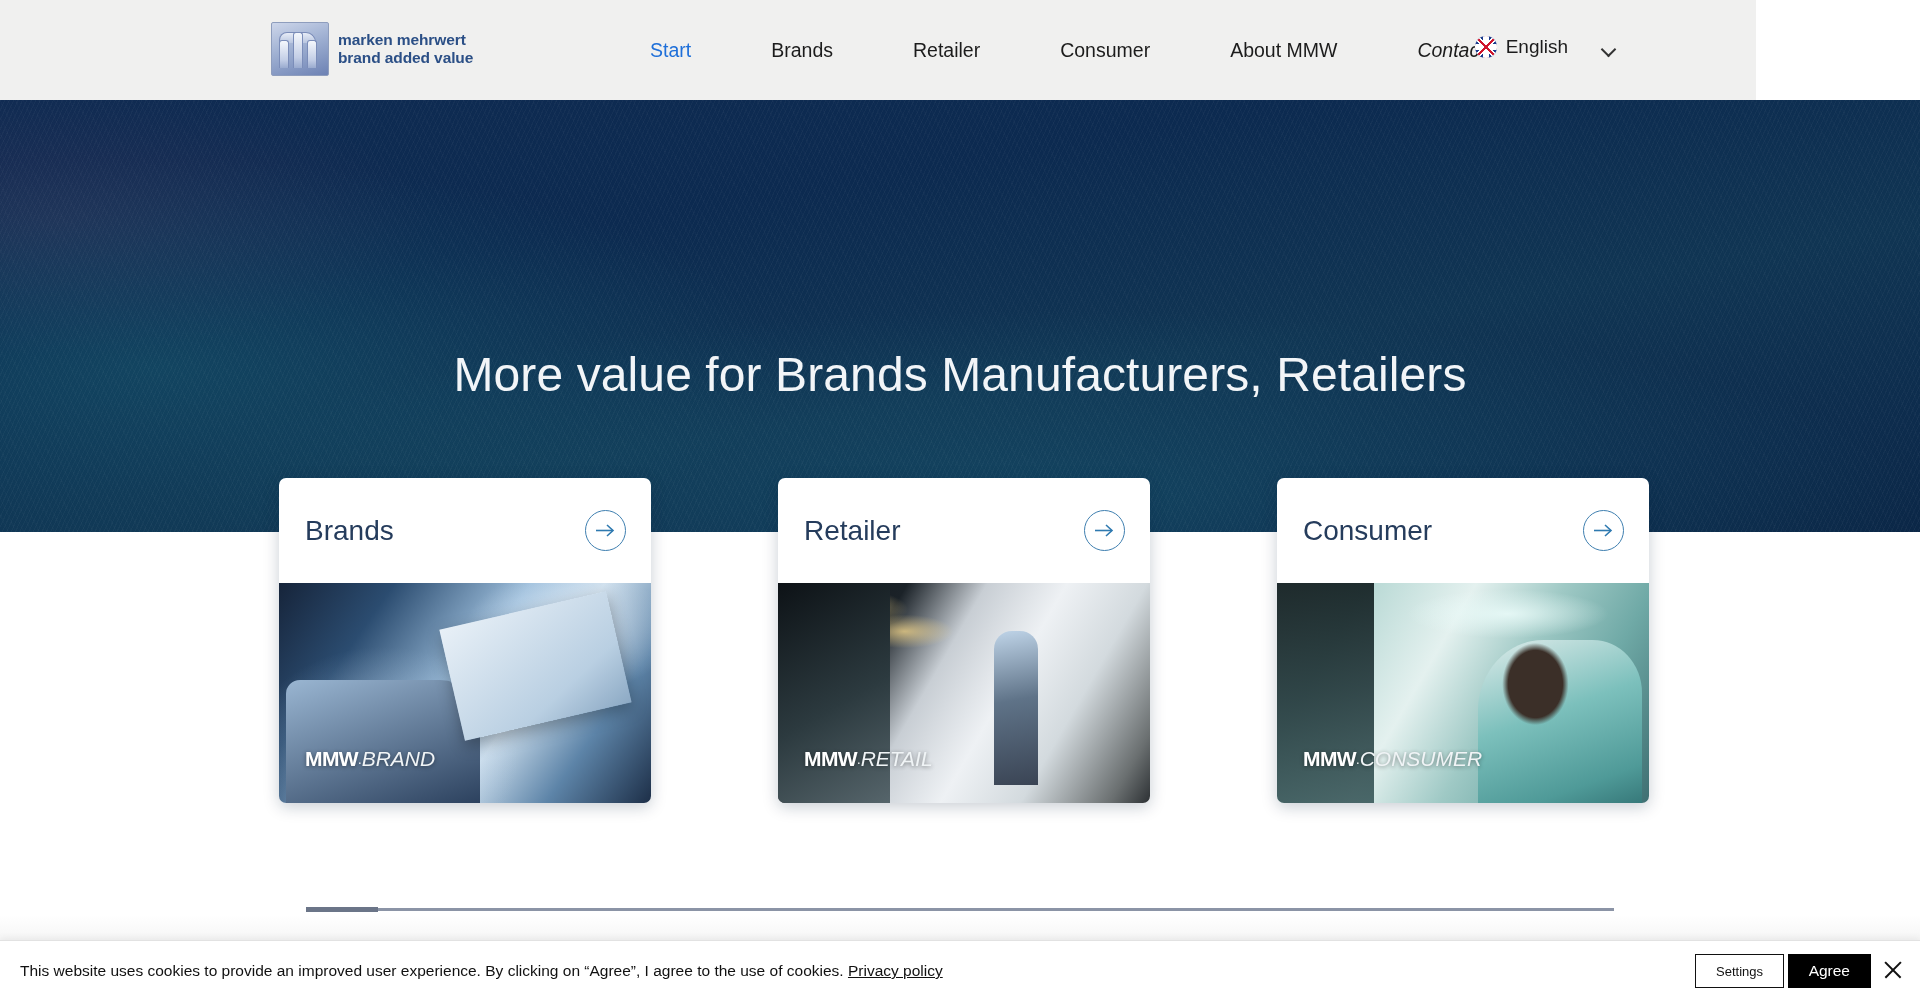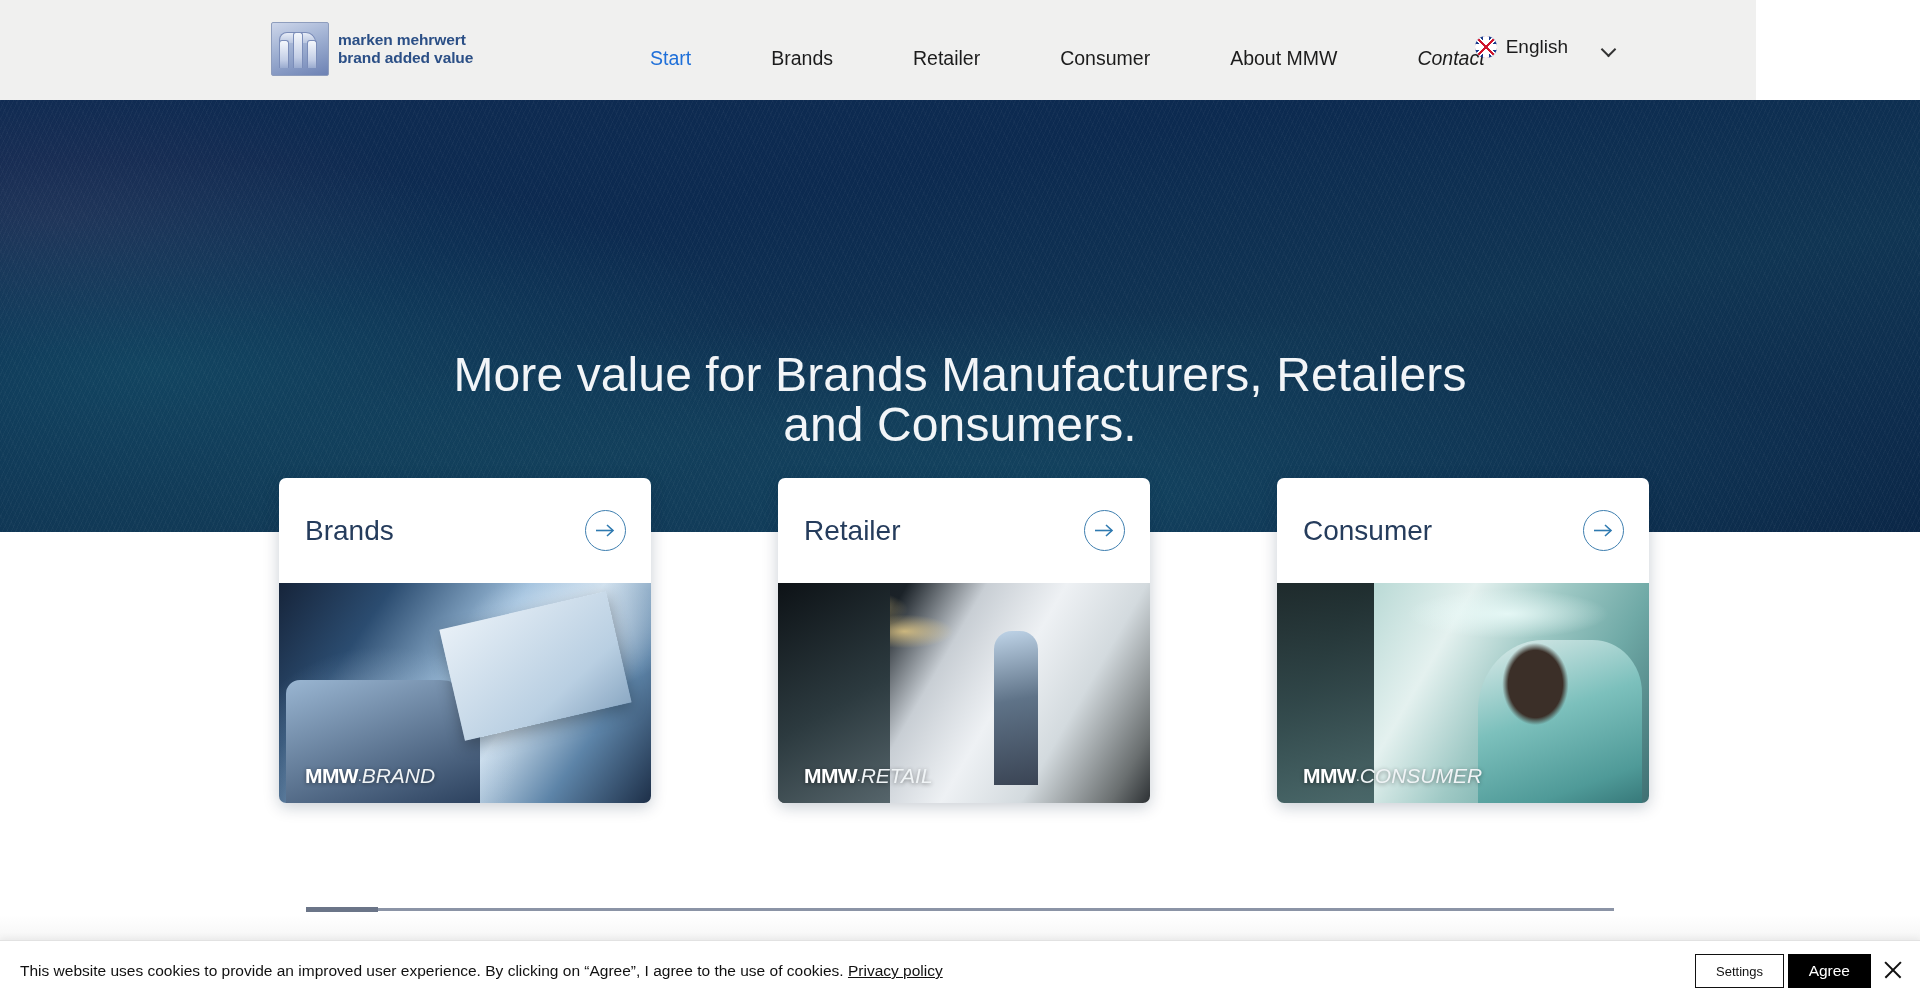--- a/index.html
+++ b/index.html
@@ -45,21 +45,21 @@
     border-radius: 8px 10px 0 0;
     background: linear-gradient(180deg,#e7ecf7,#b9c6e0);
   }
   .logo-text {
     font-size: 15.5px; line-height: 18px;
     font-weight: bold; color: #2b4f86;
     letter-spacing: -0.1px;
   }
 
   .nav {
-    position: absolute; left: 650px; top: 8px; height: 100px;
+    position: absolute; left: 650px; top: 0; height: 100px;
     display: flex; align-items: center;
   }
   .nav-item {
     font-size: 19.5px; color: #1c1c1c;
     padding: 0 0; margin-right: 80px;
     cursor: pointer; white-space: nowrap;
   }
   .nav-item:last-child { margin-right: 9px; font-style: italic; }
   .nav-item.active { color: #1e6fd9; }
 
@@ -164,21 +164,21 @@
     width: 41px; height: 41px; border-radius: 50%;
     border: 1.5px solid #3f7fb0;
     display: flex; align-items: center; justify-content: center;
     cursor: pointer;
   }
   .card-img {
     position: absolute; left: 0; right: 0; top: 105px; bottom: 0;
     overflow: hidden;
   }
   .watermark {
-    position: absolute; left: 26px; bottom: 15px;
+    position: absolute; left: 26px; bottom: 32px;
     font-size: 21px; white-space: nowrap;
     color: #ffffff;
     text-shadow: 0 1px 4px rgba(0,0,0,0.45);
     z-index: 4;
   }
   .watermark .wm-b { font-weight: bold; letter-spacing: -0.6px; }
   .watermark .wm-dot { font-size: 13px; vertical-align: 2px; }
   .watermark .wm-i { font-style: italic; font-weight: normal; color: #f0f4f6; }
 
   
@@ -335,21 +335,20 @@
     <div class="lang-label">English</div>
   </div>
   <div class="chev"></div>
 </div>
 
 <div class="hero">
   <div class="hero-texture"></div>
   <div class="hero-texture2"></div>
   <h1 class="hero-h1">
     <span>More value for Brands Manufacturers, Retailers</span><br>
-    <span>and Consumers.</span>
   </h1>
 </div>
 
 <div class="cards">
 
   <div class="card">
     <div class="card-head">
       <div class="card-title">Brands</div>
     </div>
     <div class="card-arrow">

